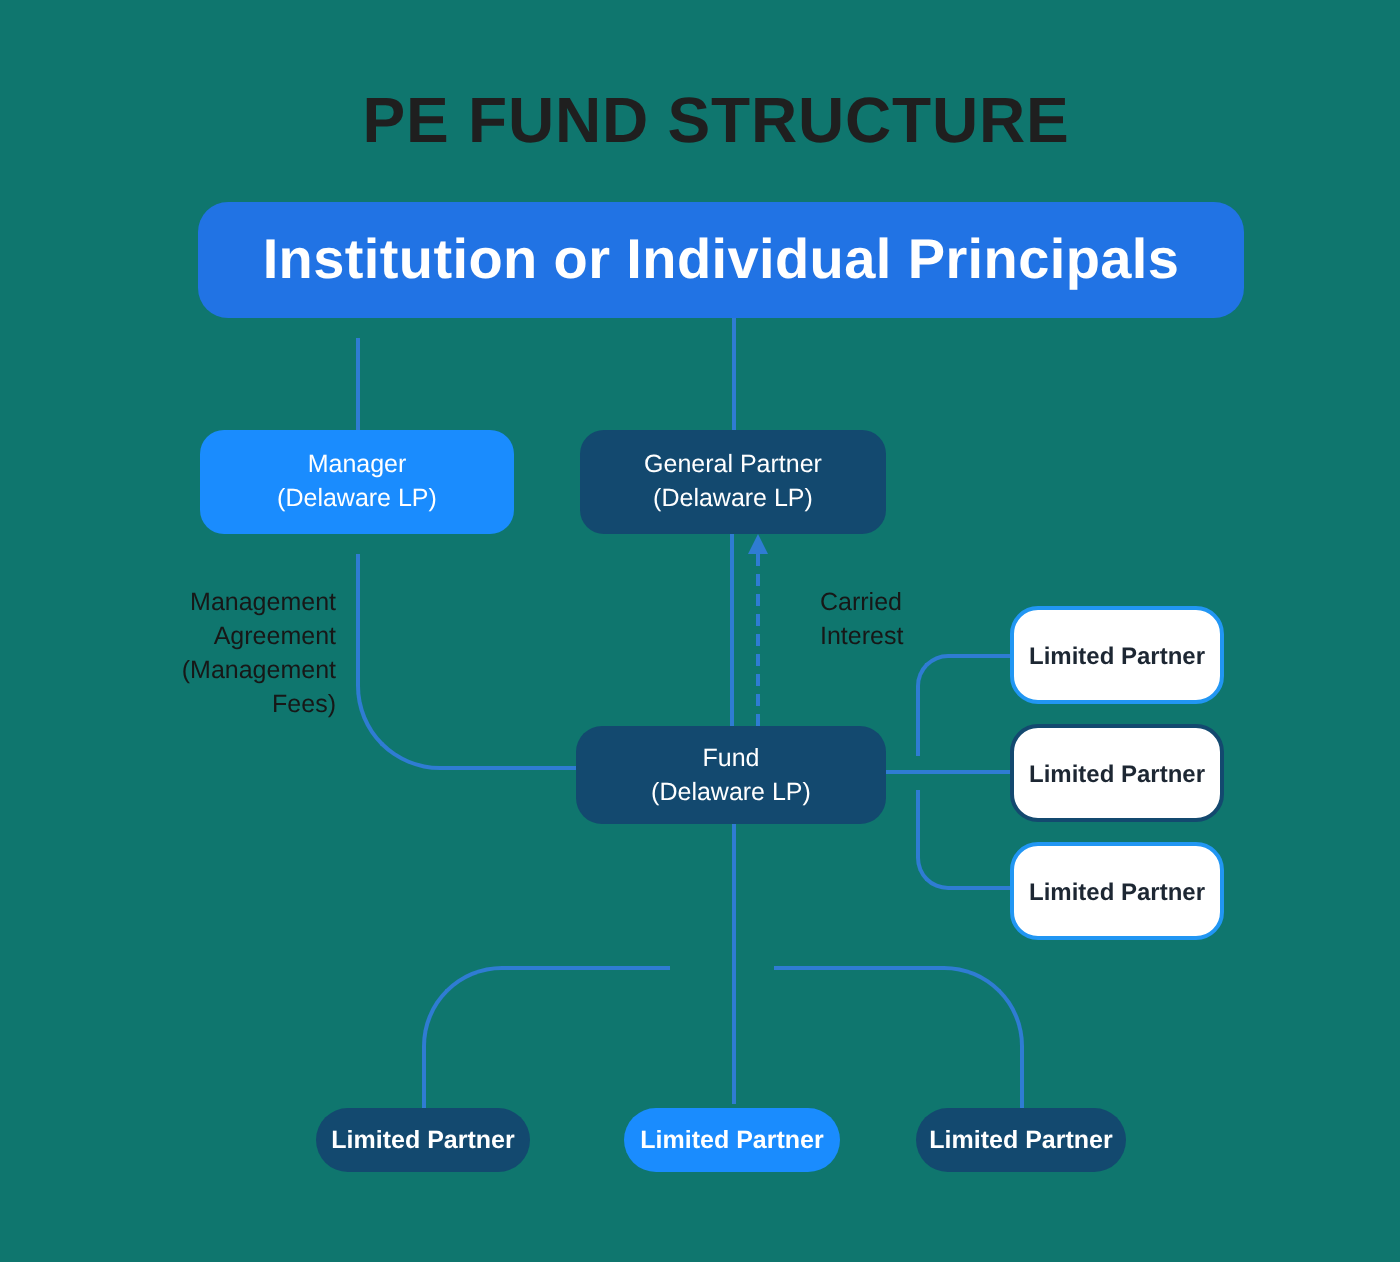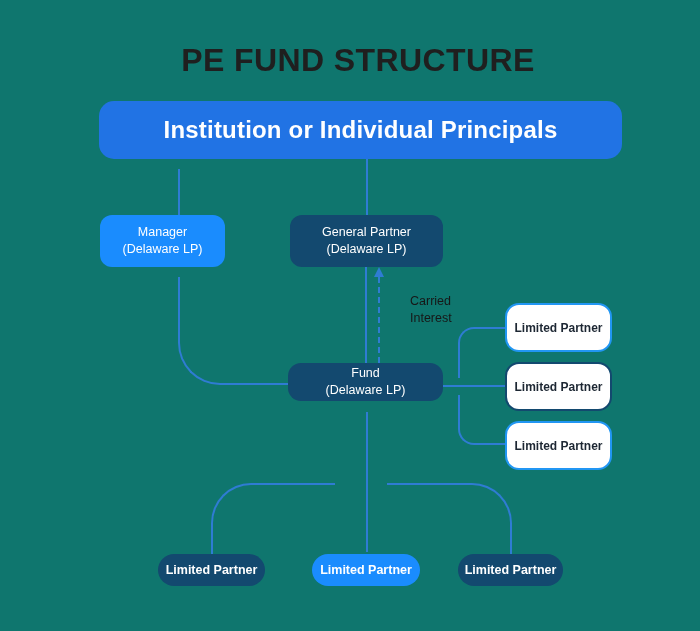--- a/index.html
+++ b/index.html
@@ -19,26 +19,26 @@
   }
   .edge-label.mgmt{left:56px;top:293px;width:112px;text-align:right;}
   .edge-label.carried{left:410px;top:293px;text-align:left;}
   
   .node{
     position:absolute;display:flex;flex-direction:column;align-items:center;justify-content:center;
     box-sizing:border-box;text-align:center;
   }
   .banner{
     left:99px;top:101px;width:523px;height:58px;border-radius:15px;background:#2173e4;
-    color:#ffffff;font-size:24px;font-weight:700;letter-spacing:.2px;
+    color:#ffffff;font-size:28px;font-weight:700;letter-spacing:.2px;
   }
   .box{color:#ffffff;font-size:12.5px;line-height:17px;border-radius:12px;}
-  .manager{left:100px;top:215px;width:125px;height:52px;background:#1a8cfe;}
+  .manager{left:100px;top:215px;width:157px;height:52px;background:#1a8cfe;}
   .gp{left:290px;top:215px;width:153px;height:52px;background:#13496f;}
-  .fund{left:288px;top:363px;width:155px;height:38px;background:#13496f;border-radius:13px;align-items:center;}
+  .fund{left:288px;top:363px;width:155px;height:49px;background:#13496f;border-radius:13px;align-items:center;}
   .lp-outline{
     left:505px;width:107px;height:49px;background:#ffffff;border:2px solid #2196f3;
     border-radius:14px;color:#1d2733;font-size:12px;font-weight:700;
   }
   .lp-outline.navy-border{border-color:#13496f;}
   .pill{
     top:554px;height:32px;border-radius:16px;color:#ffffff;font-size:12.5px;font-weight:700;
   }
   .pill.navy{background:#13496f;}
   .pill.bright{background:#1a8cfe;}
@@ -70,20 +70,24 @@
   <div class="curve bl" style="left:178px;top:277px;width:111px;height:108px;"></div>
   <div class="dashed" style="left:378px;top:277px;height:86px;"></div>
   <div class="arrow-up" style="left:374px;top:267px;"></div>
   <div class="hline" style="left:443px;top:385px;width:62px;"></div>
   <div class="curve tl" style="left:458px;top:327px;width:47px;height:51px;"></div>
   <div class="curve bl" style="left:458px;top:395px;width:47px;height:50px;border-bottom-left-radius:16px;"></div>
   <div class="vline" style="left:366px;top:412px;height:140px;"></div>
   <div class="curve tl-big" style="left:211px;top:483px;width:124px;height:71px;"></div>
   <div class="curve tr-big" style="left:387px;top:483px;width:125px;height:71px;"></div>
 
+  <div class="edge-label mgmt">Management
+Agreement
+(Management
+Fees)</div>
   <div class="edge-label carried">Carried
 Interest</div>
 
   <div class="node banner">
     <span>Institution or Individual Principals</span>
   </div>
 
   <div class="node box manager">
     <div>Manager</div>
     <div>(Delaware LP)</div>

